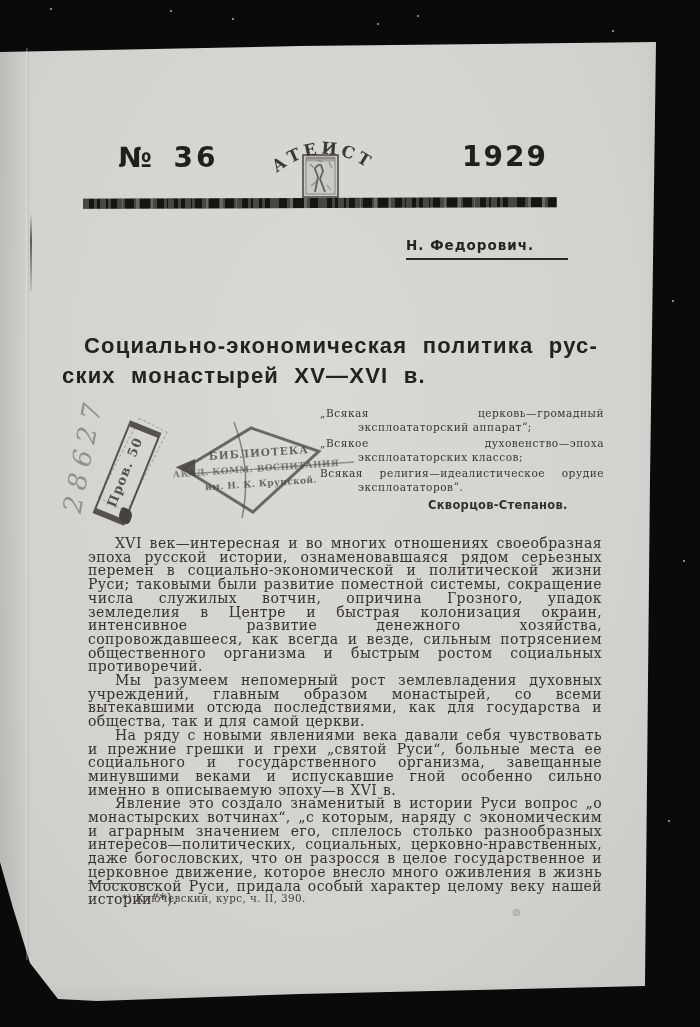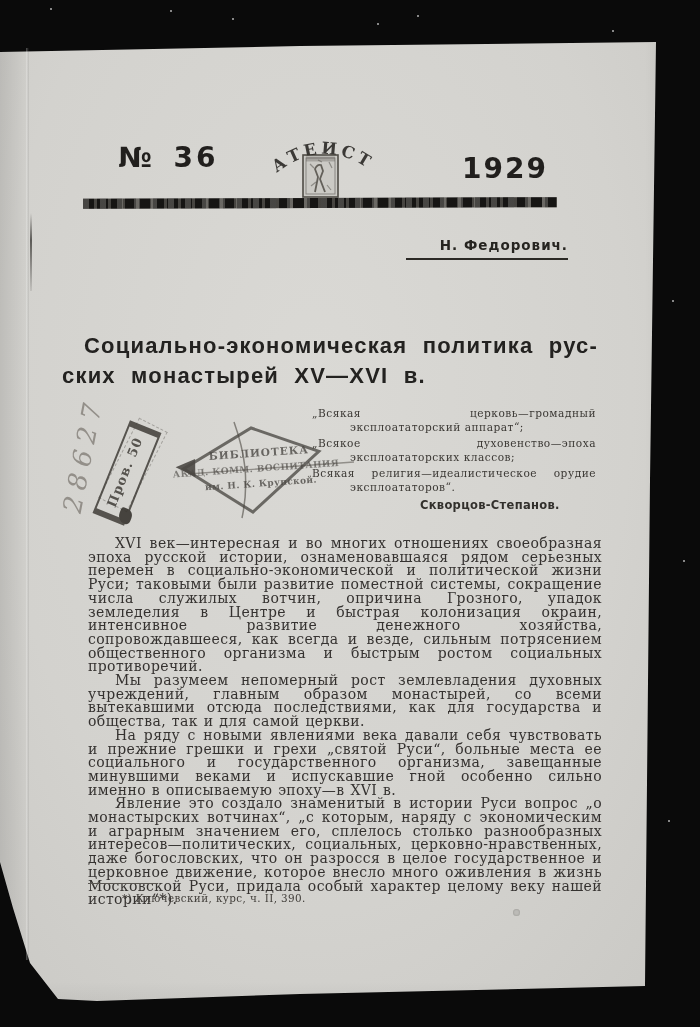--- a/index.html
+++ b/index.html
@@ -28,37 +28,37 @@
   .crease{left:26px;top:48px;width:3px;height:912px;
     background:linear-gradient(90deg,rgba(255,255,255,.30),rgba(0,0,0,.09));}
   .streak{left:30px;top:213px;width:2px;height:78px;
     background:linear-gradient(180deg,rgba(40,38,35,0),rgba(40,38,35,.7) 35%,rgba(40,38,35,.1));}
   .paper-dot{left:513px;top:909px;width:7px;height:7px;border-radius:50%;
     background:#bcbbb7;box-shadow:inset 0 0 2px rgba(0,0,0,.25);}
 
   
   .issue{left:118px;top:141px;font-family:"DejaVu Sans",sans-serif;font-weight:bold;
     font-size:28px;letter-spacing:3px;word-spacing:6px;color:#211f1d;}
-  .year{left:462px;top:152px;font-family:"DejaVu Sans",sans-serif;font-weight:bold;
+  .year{left:462px;top:140px;font-family:"DejaVu Sans",sans-serif;font-weight:bold;
     font-size:28px;letter-spacing:2px;color:#211f1d;}
   .rule{left:83px;top:198px;width:474px;height:10px;background:#2c2a27;transform:rotate(-.2deg);
     background-image:repeating-linear-gradient(90deg,rgba(200,198,192,.28) 0 6px,rgba(0,0,0,0) 6px 17px),
                      repeating-linear-gradient(88deg,rgba(0,0,0,.5) 0 11px,rgba(120,118,112,.35) 11px 14px);}
 
-  .author{left:406px;top:237px;width:162px;text-align:right;
+  .author{left:406px;top:237px;width:162px;text-align:left;
     font-family:"DejaVu Sans",sans-serif;font-weight:bold;font-size:13.5px;letter-spacing:1px;
     color:#262420;border-bottom:2px solid #2b2925;padding-bottom:5px;}
 
   .title{left:84px;top:331px;width:522px;
     font-family:"Liberation Sans",sans-serif;font-weight:bold;
     font-size:22px;line-height:30px;letter-spacing:1.2px;word-spacing:8px;color:#232220;}
   .title .l2{transform:translateX(-22px);}
 
   
-  .epigraph{left:312px;top:407px;width:284px;font-size:10.6px;line-height:13.8px;
+  .epigraph{left:320px;top:407px;width:284px;font-size:10.6px;line-height:13.8px;
     letter-spacing:.5px;color:#3b3834;}
   .epigraph .quote{padding-left:38px;text-indent:-38px;margin:0 0 2.5px 0;text-align:justify;}
   .epigraph .attribution{margin-top:4px;text-indent:108px;
     font-family:"DejaVu Sans",sans-serif;font-weight:bold;font-size:11.5px;letter-spacing:.3px;color:#32302c;}
 
   
   .handnum{left:26px;top:438px;width:118px;height:34px;transform:rotate(-79deg);
     font-style:italic;font-size:26px;letter-spacing:7px;color:#8e8a84;opacity:.92;}
   .stamp-prov{left:77px;top:456px;width:88px;height:30px;transform:rotate(-68deg);
     border:2px solid #45423d;border-left-width:6px;border-right-width:6px;

